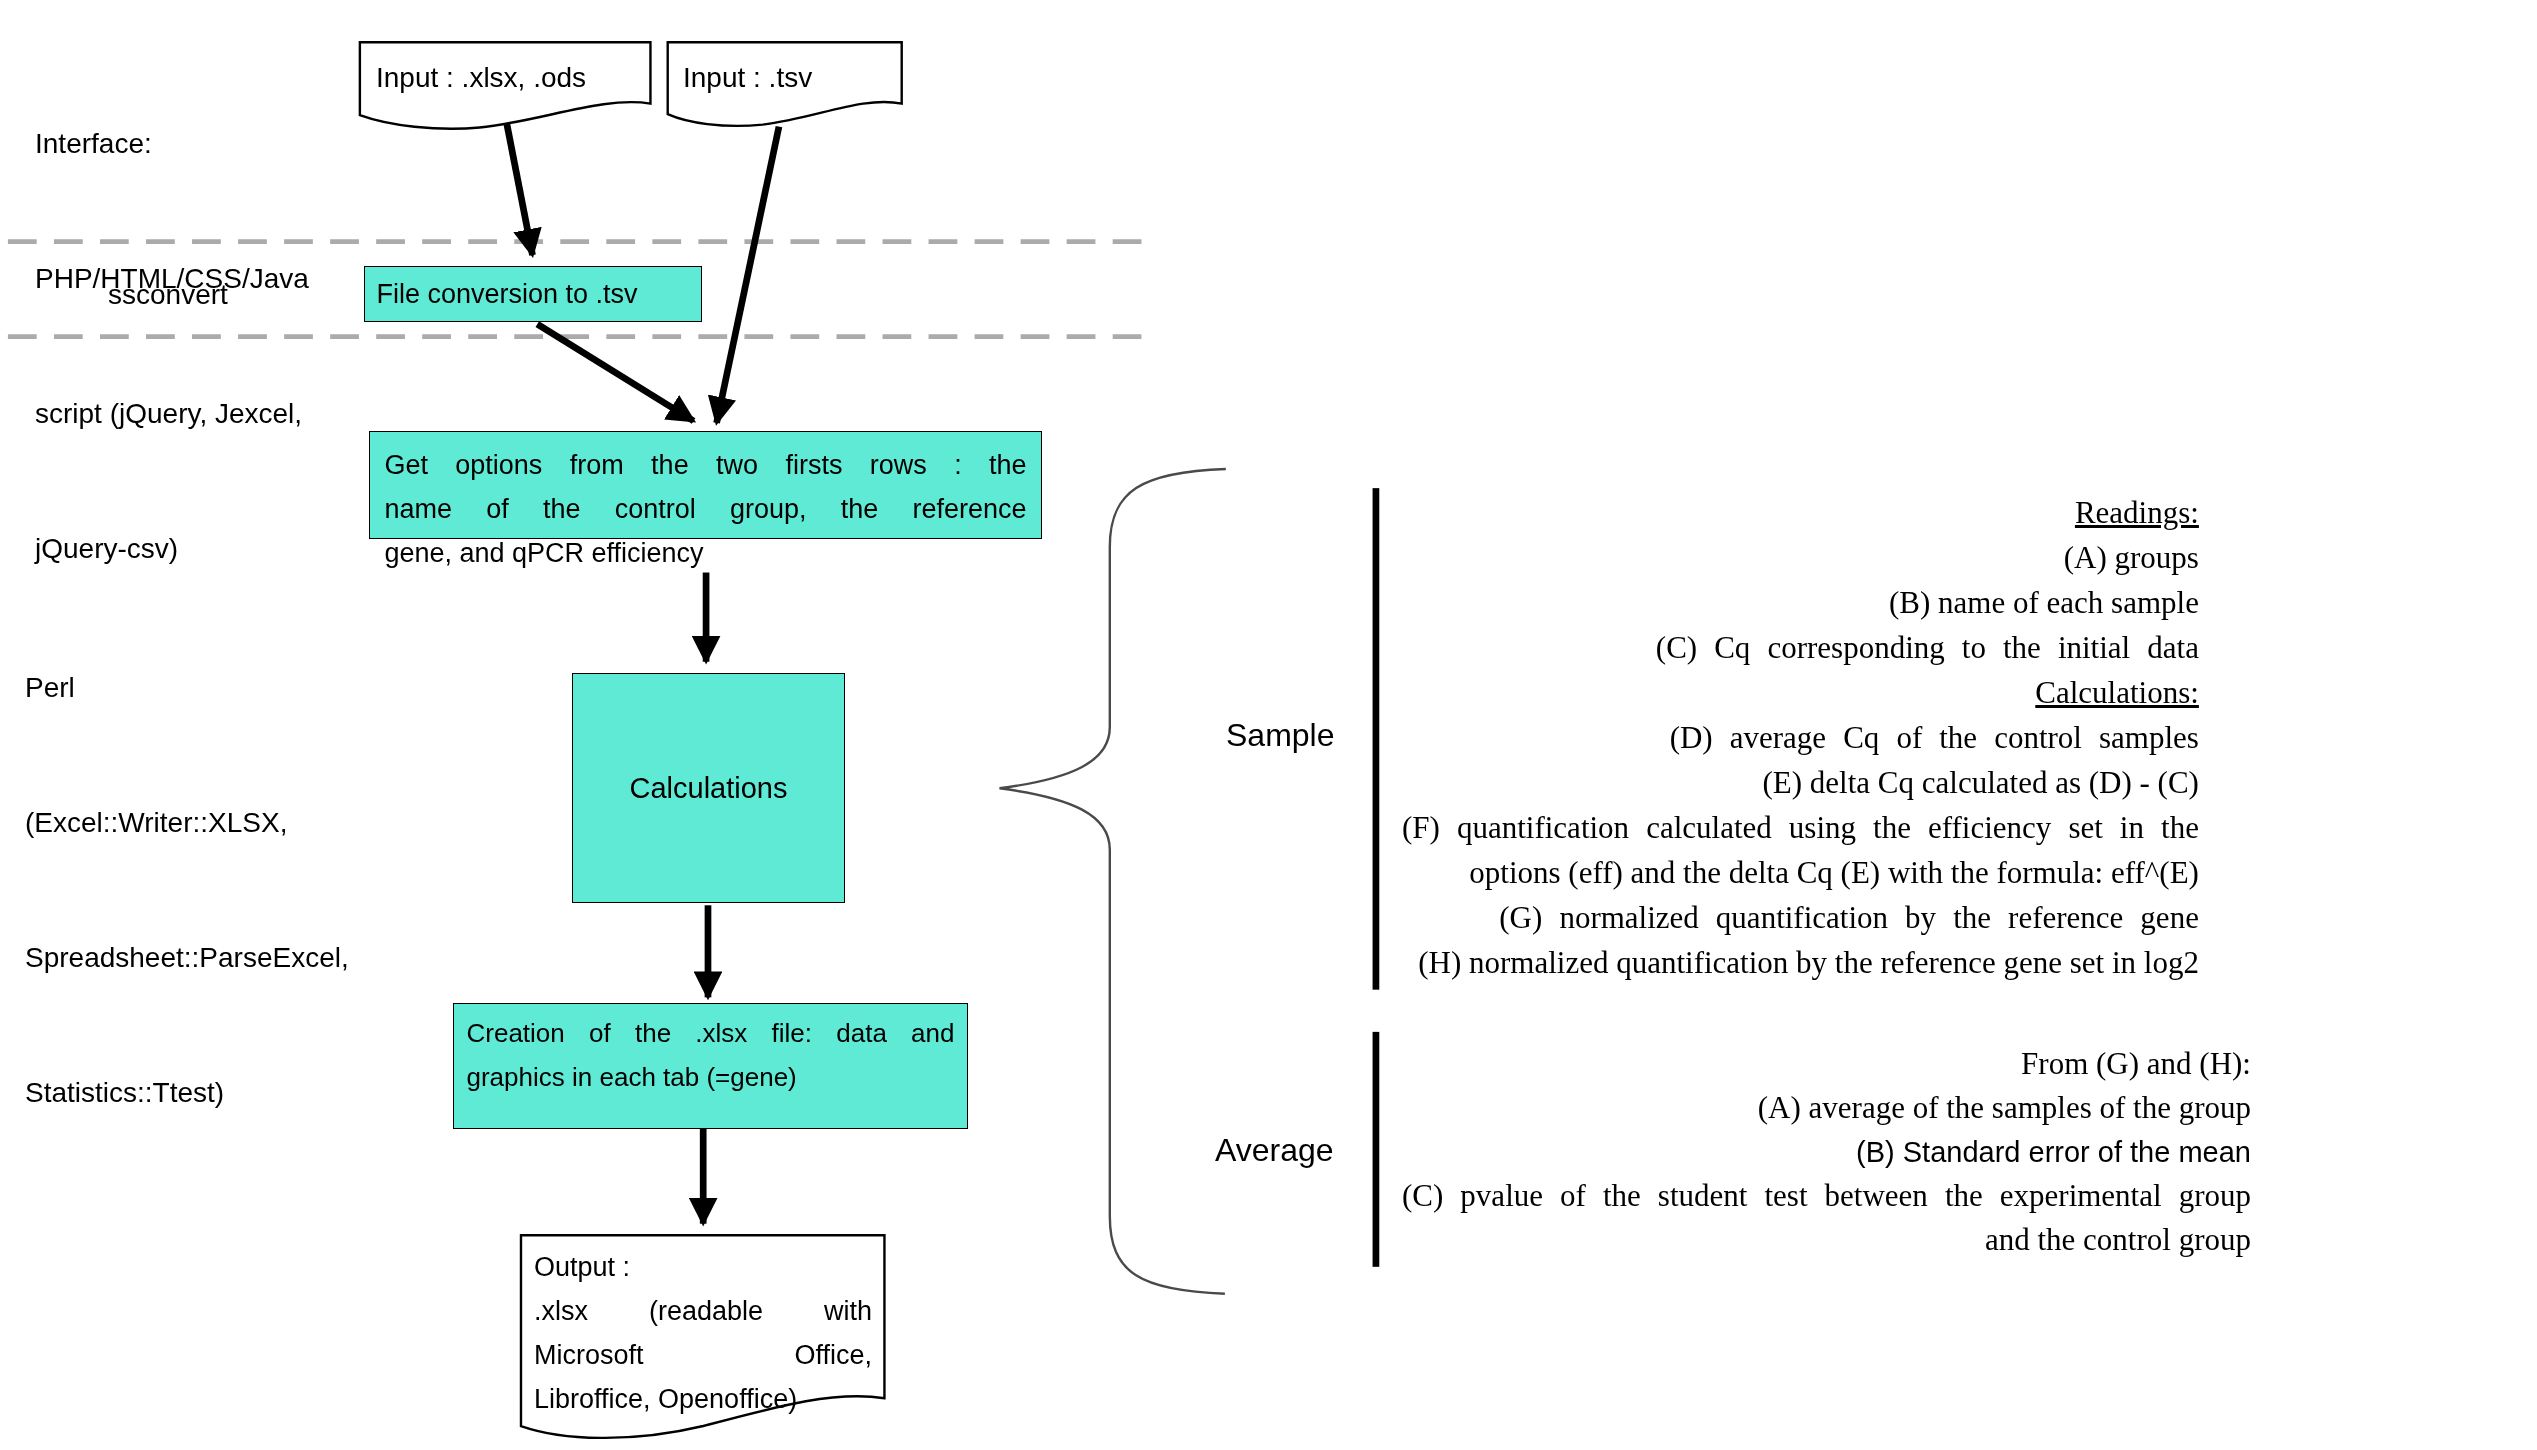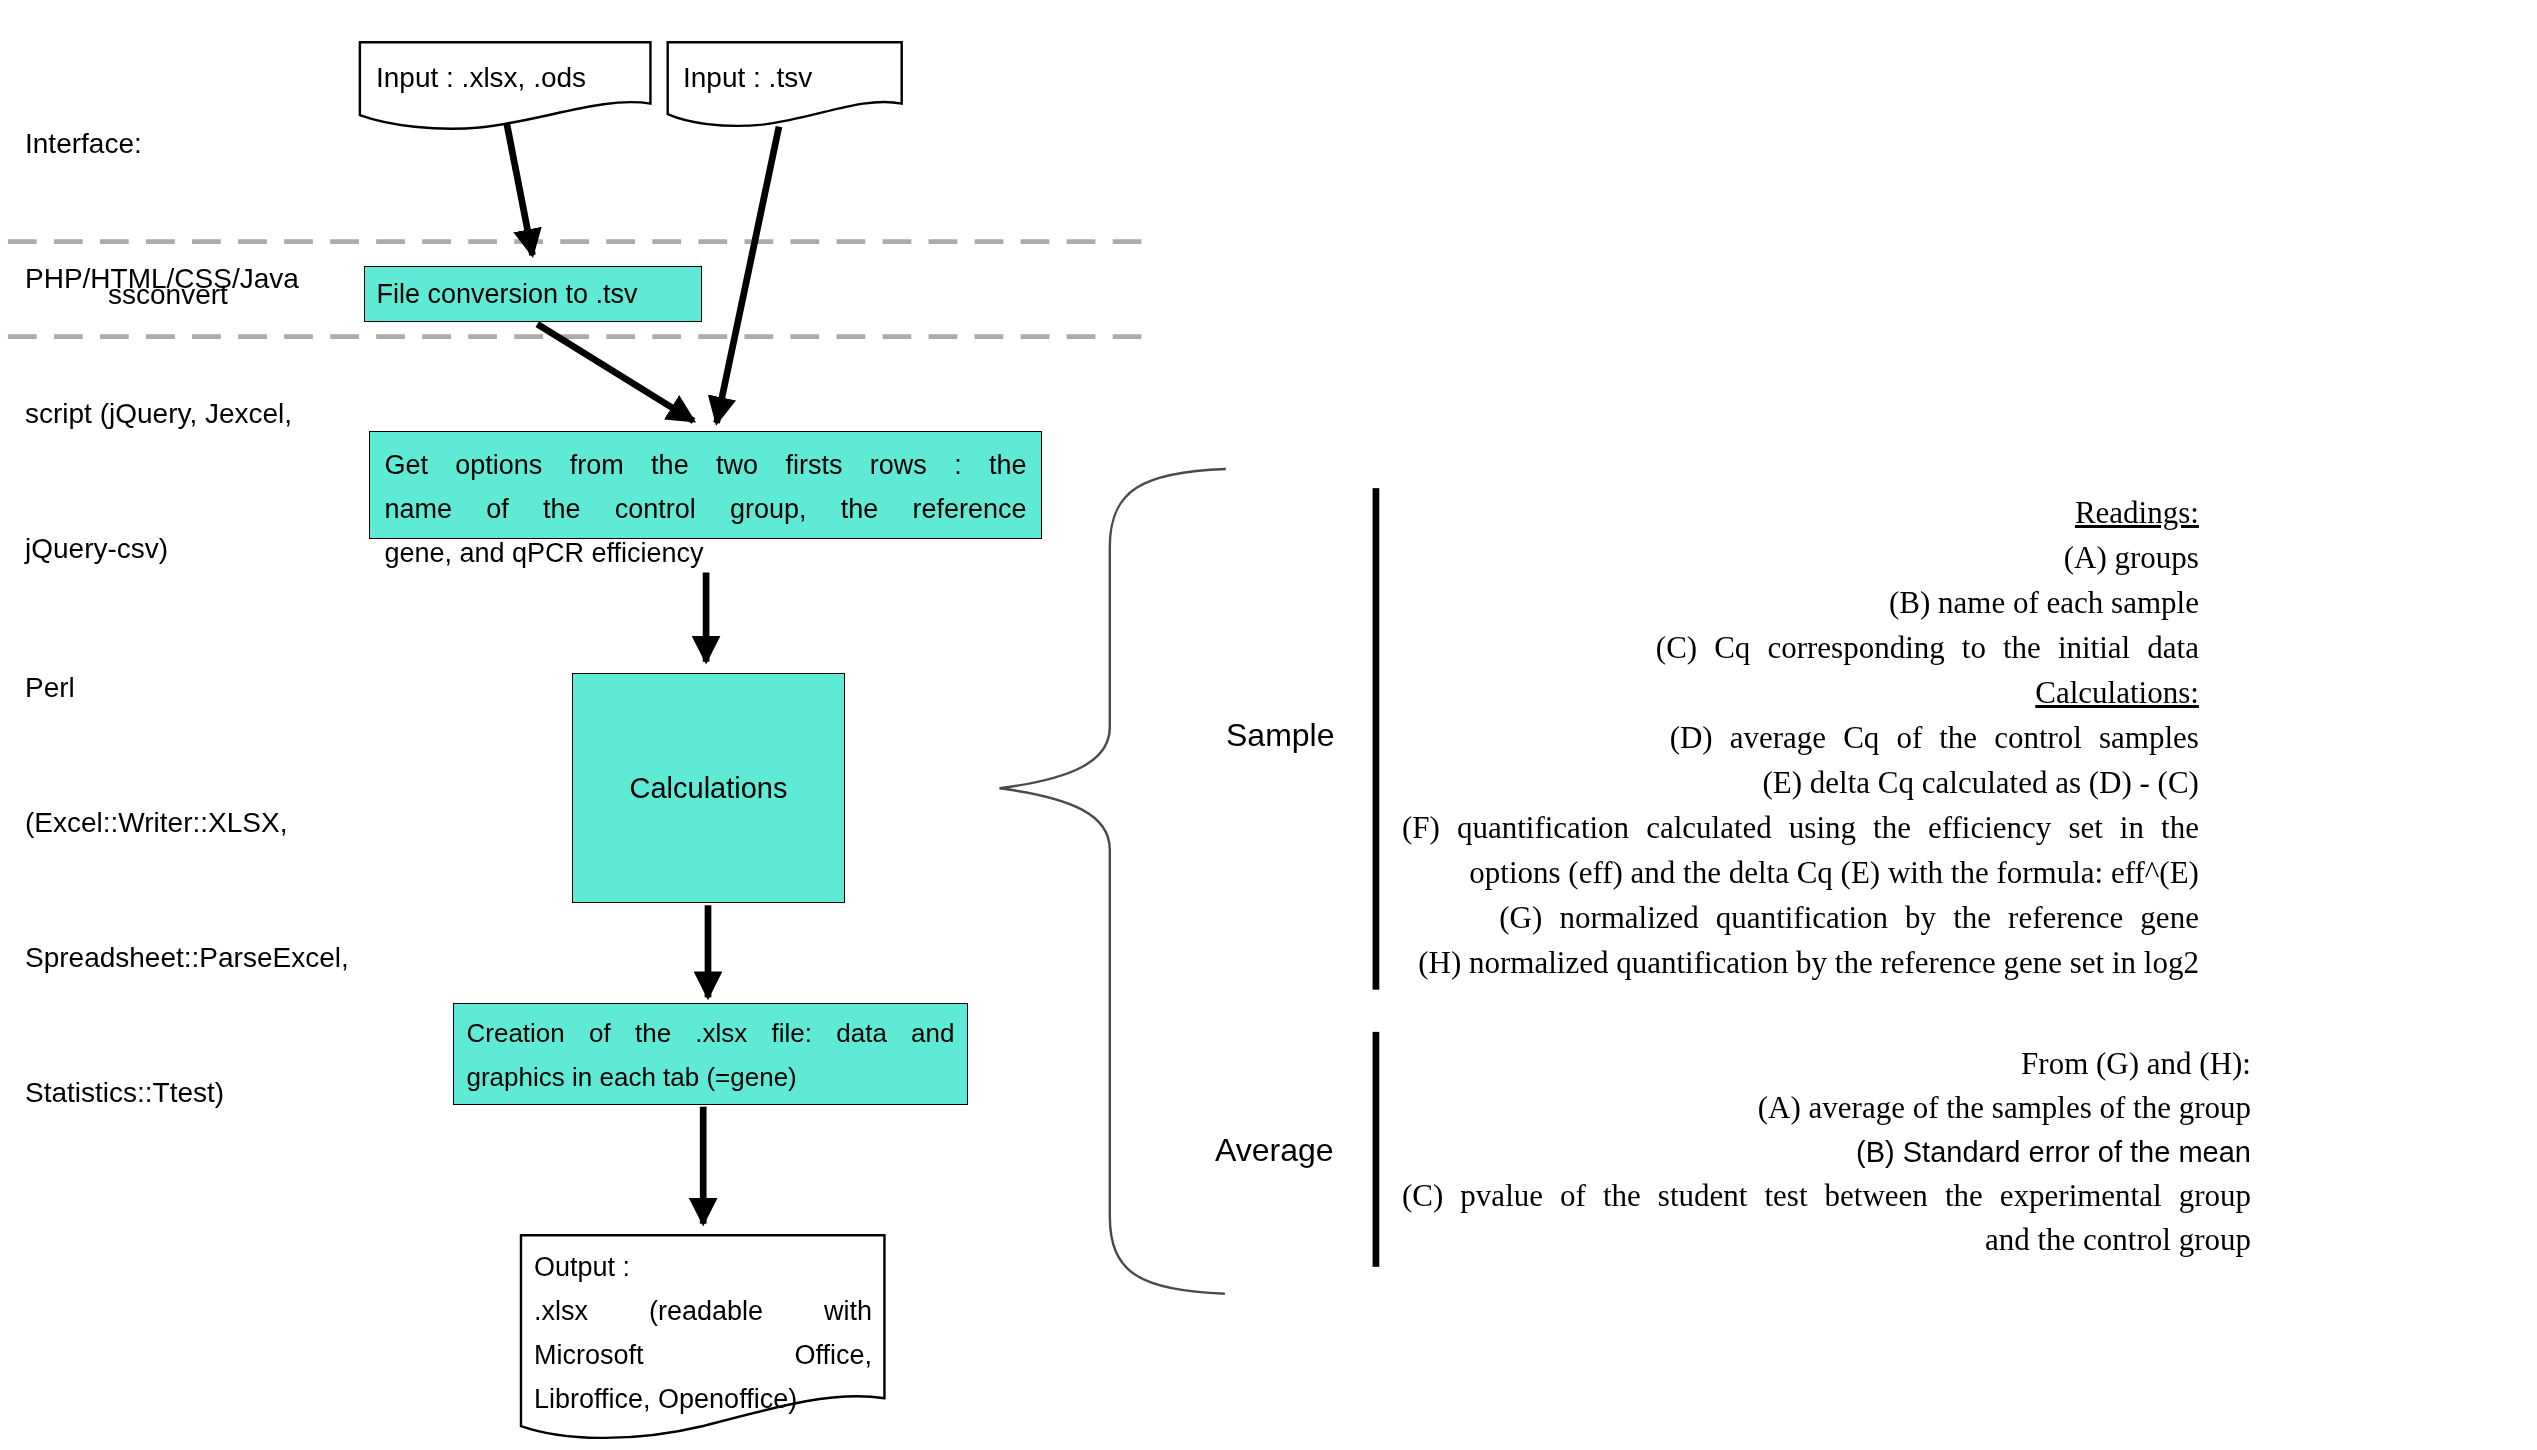--- a/index.html
+++ b/index.html
@@ -72,21 +72,21 @@
 
   <path class="brace-path" d="M1278,489 C1190,492 1157,512 1157,570 L1157,758
            C1157,794 1118,812 1042,822
            C1118,832 1157,850 1157,886 L1157,1268
            C1157,1328 1190,1346 1277,1349"></path>
 
   <rect class="bar" x="1431" y="509" width="7" height="523"></rect>
   <rect class="bar" x="1431" y="1076" width="7" height="245"></rect>
 </svg>
 
-<div class="txt side-label" style="left:25px;top:31px;">
+<div class="txt side-label" style="left:35px;top:31px;">
   <div>Interface:</div>
   <div>PHP/HTML/CSS/Java</div>
   <div>script (jQuery, Jexcel,</div>
   <div>jQuery-csv)</div>
 </div>
 
 <div class="txt side-label" style="left:60px;top:272px;margin-left:48px;">ssconvert</div>
 
 <div class="txt side-label" style="left:25px;top:575px;">
   <div>Perl</div>
@@ -106,21 +106,21 @@
 <div class="box" style="left:369px;top:431px;width:673px;height:108px;padding:10.5px 14.4px;">
   <div class="ln fill">Get options from the two firsts rows : the</div>
   <div class="ln fill">name of the control group, the reference</div>
   <div class="ln">gene, and qPCR efficiency</div>
 </div>
 
 <div class="box centerbox" style="left:572px;top:673px;width:273px;height:230px;">
   <span>Calculations</span>
 </div>
 
-<div class="box" style="left:453px;top:1003px;width:515px;height:102px;padding:6.7px 12.5px;font-size:26px;">
+<div class="box" style="left:453px;top:1003px;width:515px;height:126px;padding:6.7px 12.5px;font-size:26px;">
   <div class="ln fill">Creation of the .xlsx file: data and</div>
   <div class="ln">graphics in each tab (=gene)</div>
 </div>
 
 <div class="doc-text" style="left:534px;top:1245px;width:338px;">
   <div class="ln">Output :</div>
   <div class="ln fill">.xlsx (readable with</div>
   <div class="ln fill">Microsoft Office,</div>
   <div class="ln">Libroffice, Openoffice)</div>
 </div>

